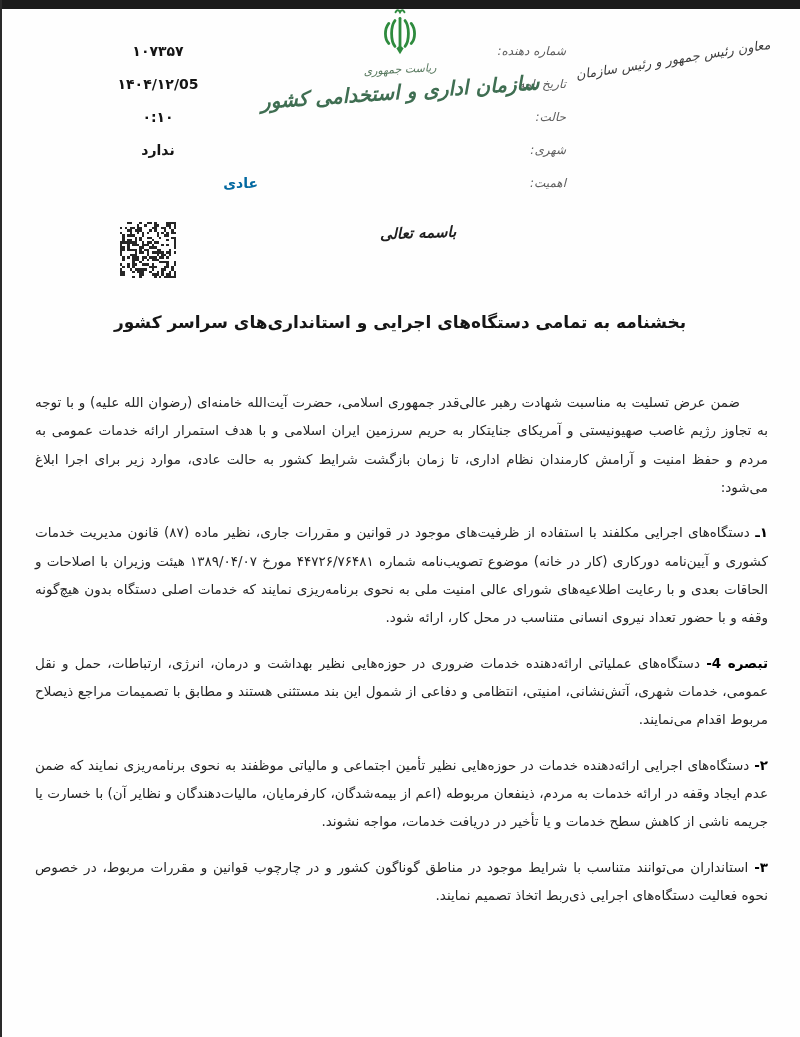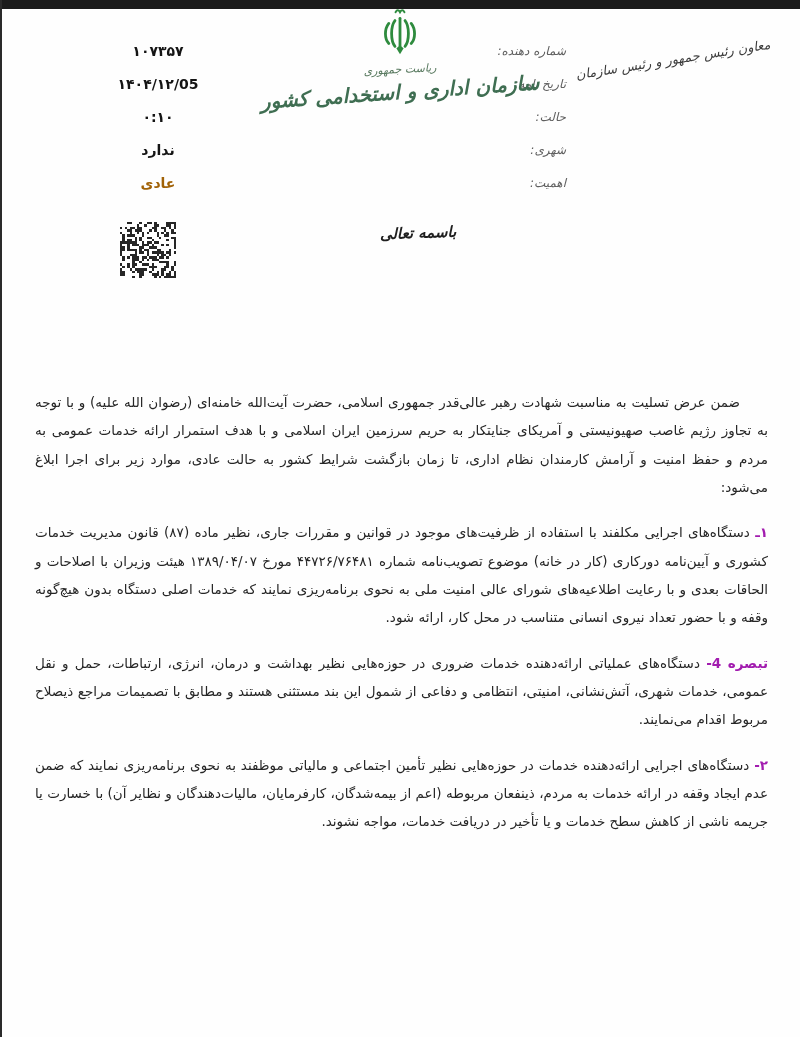--- a/index.html
+++ b/index.html
@@ -9,21 +9,21 @@
     font-family:"DejaVu Sans",sans-serif;color:#222;
   }
   .edge-top{position:absolute;top:0;left:0;width:100%;height:9px;background:#1b1b1b;}
   .edge-left{position:absolute;top:0;left:0;width:2px;height:100%;background:#2a2a2a;}
 
   
   .hdr-fields{position:absolute;top:40px;left:58px;width:508px;display:flex;flex-direction:column;gap:12px;direction:rtl;}
   .hdr-row{display:flex;justify-content:space-between;align-items:center;height:21px;}
   .hdr-label{font-size:12px;font-style:italic;color:#5f5f5f;white-space:nowrap;}
   .hdr-value{width:200px;text-align:center;font-size:14px;font-weight:bold;color:#141414;letter-spacing:1px;}
-  .hdr-value.red{color:#a16207;}
+  .hdr-value.red{color:#0369a1;text-align:right;}
 
   .hdr-center{position:absolute;top:6px;left:50%;transform:translateX(-50%);width:320px;text-align:center;}
   .emblem{display:block;margin:0 auto;}
   .presidency{font-size:11px;font-style:italic;color:#58795f;margin-top:1px;transform:rotate(-3deg);}
   .orgname{font-size:20px;font-weight:bold;font-style:italic;color:#3f6e52;margin-top:4px;transform:rotate(-4deg);}
 
   .hdr-deputy{
     position:absolute;top:52px;right:6px;width:242px;text-align:center;
     font-size:13px;font-style:italic;color:#3c3c3c;transform:rotate(-9deg);
   }
@@ -40,21 +40,21 @@
     position:absolute;top:312px;left:0;width:100%;text-align:center;direction:rtl;
     font-size:17px;font-weight:bold;color:#161616;
   }
 
   
   .doc-body{position:absolute;top:388px;left:35px;right:32px;direction:rtl;}
   .para{
     margin:0 0 17px 0;font-size:13.5px;line-height:2.1;color:#262626;
     text-align:justify;
   }
-  .para strong{font-weight:bold;color:#a21caf;}
+  .para strong{font-weight:bold;color:#000000;}
   .para.indent{text-indent:28px;}
 </style>
 </head>
 <body>
 
 <div class="page">
   <div class="edge-top"></div>
   <div class="edge-left"></div>
 
   <div class="hdr-fields">
@@ -326,32 +326,37 @@
       <i style="left:38.96px;top:53.57px;width:2.43px;height:2.43px"></i>
       <i style="left:43.83px;top:53.57px;width:2.43px;height:2.43px"></i>
       <i style="left:46.26px;top:53.57px;width:2.43px;height:2.43px"></i>
       <i style="left:48.70px;top:53.57px;width:2.43px;height:2.43px"></i>
       <i style="left:51.13px;top:53.57px;width:2.43px;height:2.43px"></i>
       <i style="left:53.57px;top:53.57px;width:2.43px;height:2.43px"></i>
     </div>
 
   <div class="besmele">باسمه تعالی</div>
 
+  <div class="doc-title">بخشنامه به تمامی دستگاه‌های اجرایی و استانداری‌های سراسر کشور</div>
 
   <div class="doc-body">
     <p class="para indent">
       <strong></strong>
       <span>ضمن عرض تسلیت به مناسبت شهادت رهبر عالی‌قدر جمهوری اسلامی، حضرت آیت‌الله خامنه‌ای (رضوان الله علیه) و با توجه به تجاوز رژیم غاصب صهیونیستی و آمریکای جنایتکار به حریم سرزمین ایران اسلامی و با هدف استمرار ارائه خدمات عمومی به مردم و حفظ امنیت و آرامش کارمندان نظام اداری، تا زمان بازگشت شرایط کشور به حالت عادی، موارد زیر برای اجرا ابلاغ می‌شود:</span>
     </p>
     <p class="para">
       <strong>۱ـ</strong>
       <span>دستگاه‌های اجرایی مکلفند با استفاده از ظرفیت‌های موجود در قوانین و مقررات جاری، نظیر ماده (۸۷) قانون مدیریت خدمات کشوری و آیین‌نامه دورکاری (کار در خانه) موضوع تصویب‌نامه شماره ۴۴۷۲۶/۷۶۴۸۱ مورخ ۱۳۸۹/۰۴/۰۷ هیئت وزیران با اصلاحات و الحاقات بعدی و با رعایت اطلاعیه‌های شورای عالی امنیت ملی به نحوی برنامه‌ریزی نمایند که خدمات اصلی دستگاه بدون هیچ‌گونه وقفه و با حضور تعداد نیروی انسانی متناسب در محل کار، ارائه شود.</span>
     </p>
     <p class="para">
       <strong>تبصره 4-</strong>
       <span>دستگاه‌های عملیاتی ارائه‌دهنده خدمات ضروری در حوزه‌هایی نظیر بهداشت و درمان، انرژی، ارتباطات، حمل و نقل عمومی، خدمات شهری، آتش‌نشانی، امنیتی، انتظامی و دفاعی از شمول این بند مستثنی هستند و مطابق با تصمیمات مراجع ذیصلاح مربوط اقدام می‌نمایند.</span>
     </p>
     <p class="para">
       <strong>۲-</strong>
       <span>دستگاه‌های اجرایی ارائه‌دهنده خدمات در حوزه‌هایی نظیر تأمین اجتماعی و مالیاتی موظفند به نحوی برنامه‌ریزی نمایند که ضمن عدم ایجاد وقفه در ارائه خدمات به مردم، ذینفعان مربوطه (اعم از بیمه‌شدگان، کارفرمایان، مالیات‌دهندگان و نظایر آن) با خسارت یا جریمه ناشی از کاهش سطح خدمات و یا تأخیر در دریافت خدمات، مواجه نشوند.</span>
     </p>
+    <p class="para">
+      <strong>۳-</strong>
+      <span>استانداران می‌توانند متناسب با شرایط موجود در مناطق گوناگون کشور و در چارچوب قوانین و مقررات مربوط، در خصوص نحوه فعالیت دستگاه‌های اجرایی ذی‌ربط اتخاذ تصمیم نمایند.</span>
+    </p>
   </div>
 </div>
 
 </body></html>

